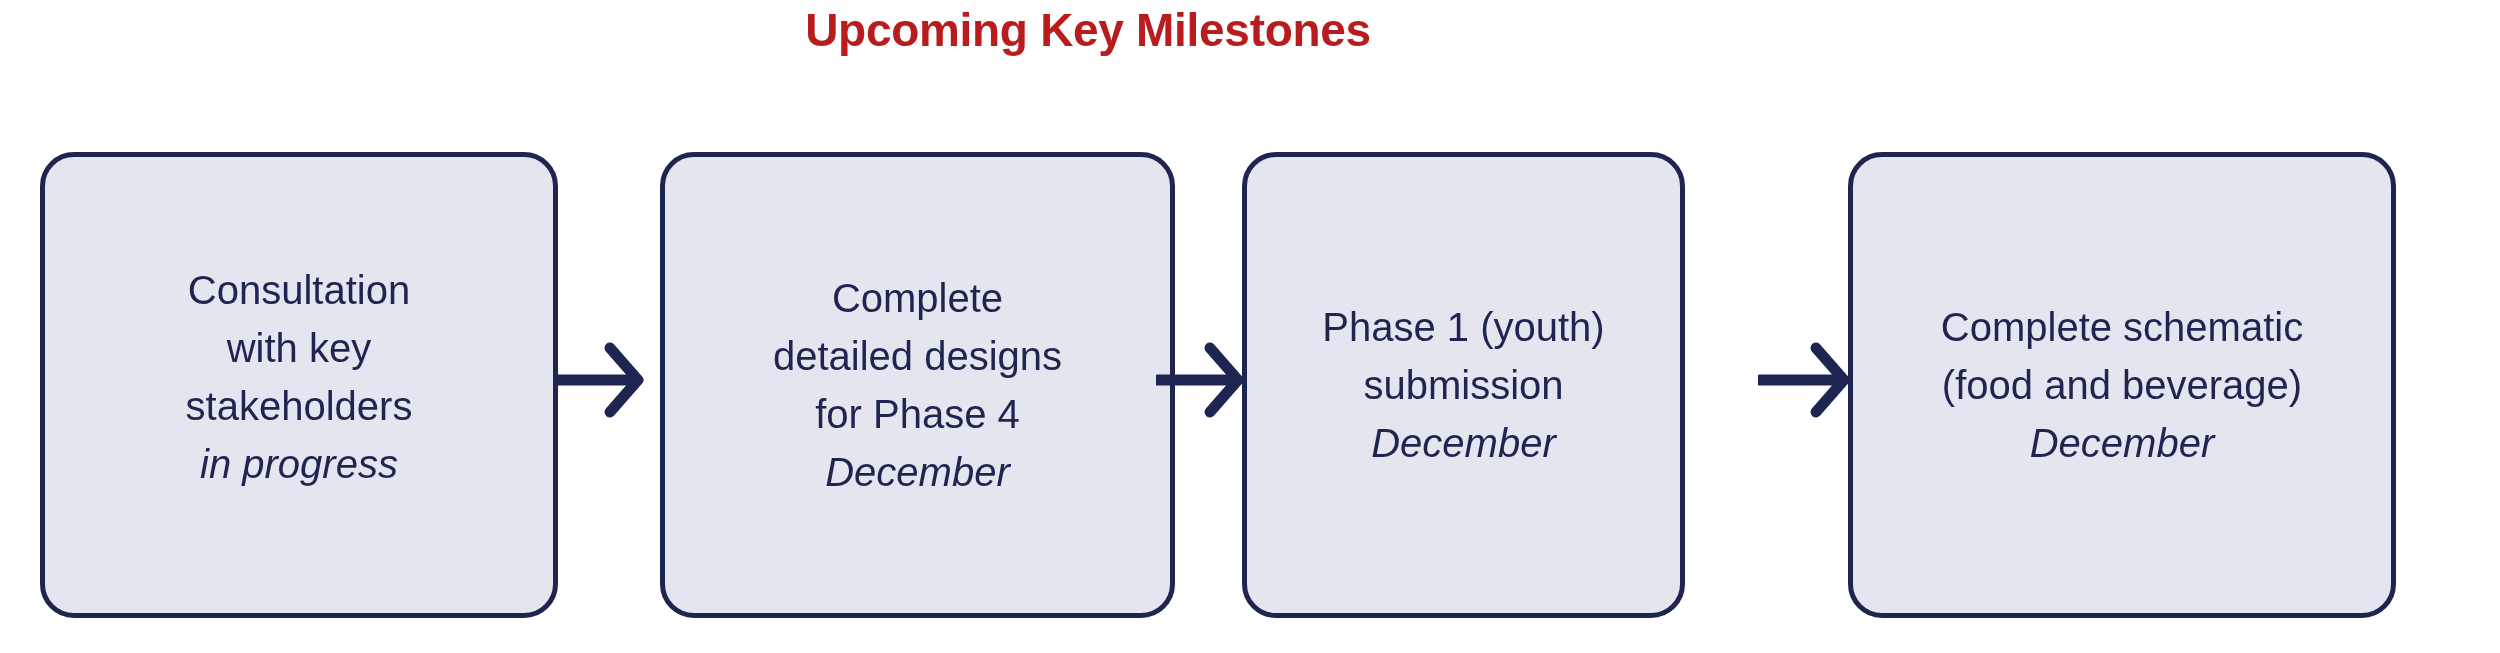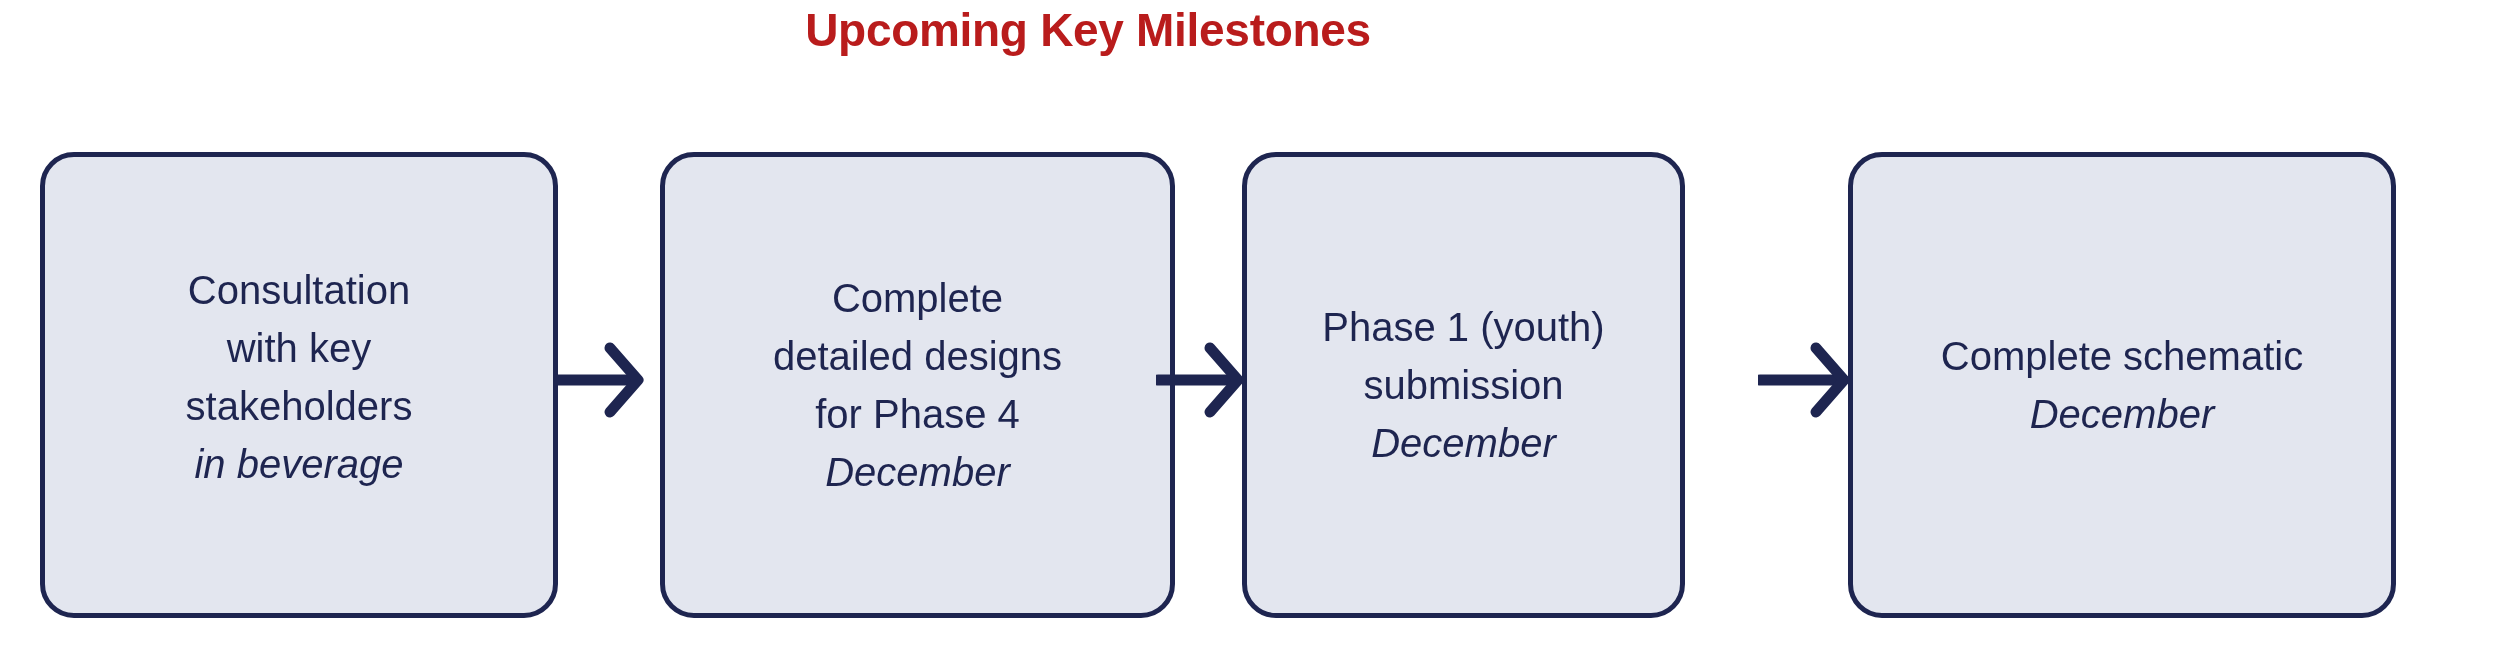--- a/index.html
+++ b/index.html
@@ -96,21 +96,21 @@
 
 <div id="page-title">Upcoming Key Milestones</div>
 
 <div id="flow">
 
   <div class="milestone-box" id="box-1">
     <div class="box-text">
       <span class="box-line">Consultation</span>
       <span class="box-line">with key</span>
       <span class="box-line">stakeholders</span>
-      <span class="box-line is-italic">in beverage</span>
+      <span class="box-line is-italic">in progress</span>
     </div>
   </div>
 
   <div class="arrow" id="arrow-1">
     <svg width="88" height="466" viewBox="0 0 88 466" aria-hidden="true">
       <g fill="none" stroke="#1e2550" stroke-width="11" stroke-linecap="round" stroke-linejoin="round">
         <line x1="2" y1="228" x2="76" y2="228"></line>
         <polyline points="54,196 82,228 54,260"></polyline>
       </g>
     </svg>
@@ -147,17 +147,18 @@
       <g fill="none" stroke="#1e2550" stroke-width="11" stroke-linecap="round" stroke-linejoin="round">
         <line x1="2" y1="228" x2="80" y2="228"></line>
         <polyline points="58,196 86,228 58,260"></polyline>
       </g>
     </svg>
   </div>
 
   <div class="milestone-box" id="box-4">
     <div class="box-text">
       <span class="box-line">Complete schematic</span>
+      <span class="box-line">(food and beverage)</span>
       <span class="box-line is-italic">December</span>
     </div>
   </div>
 
 </div>
 
 </body></html>

